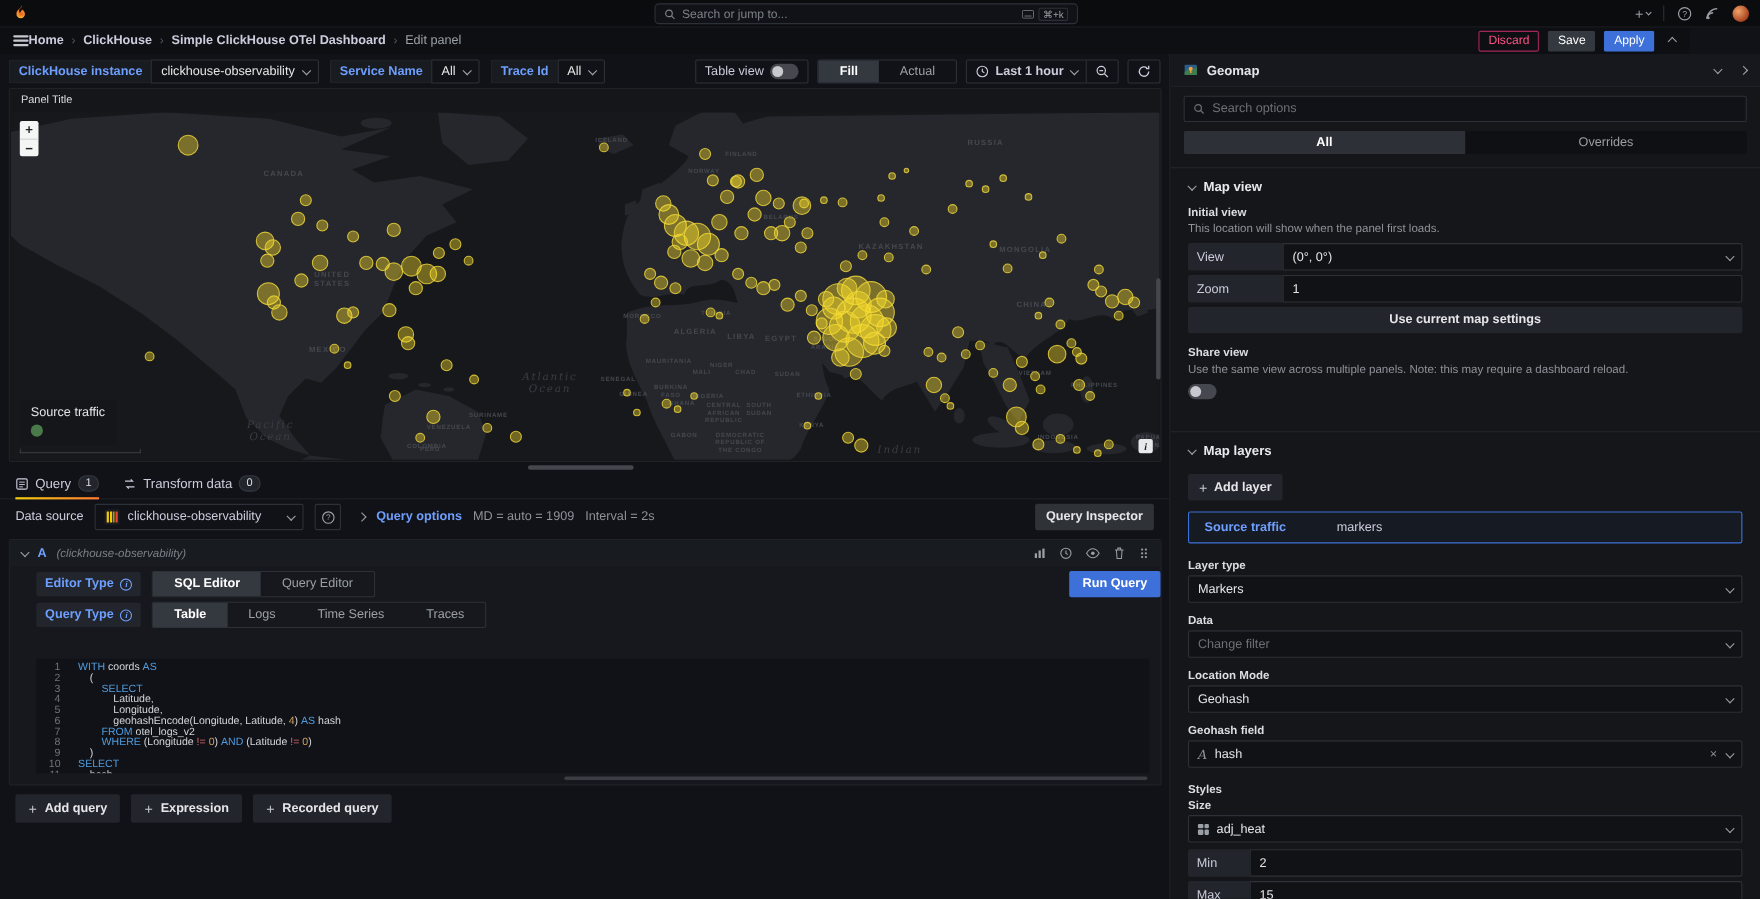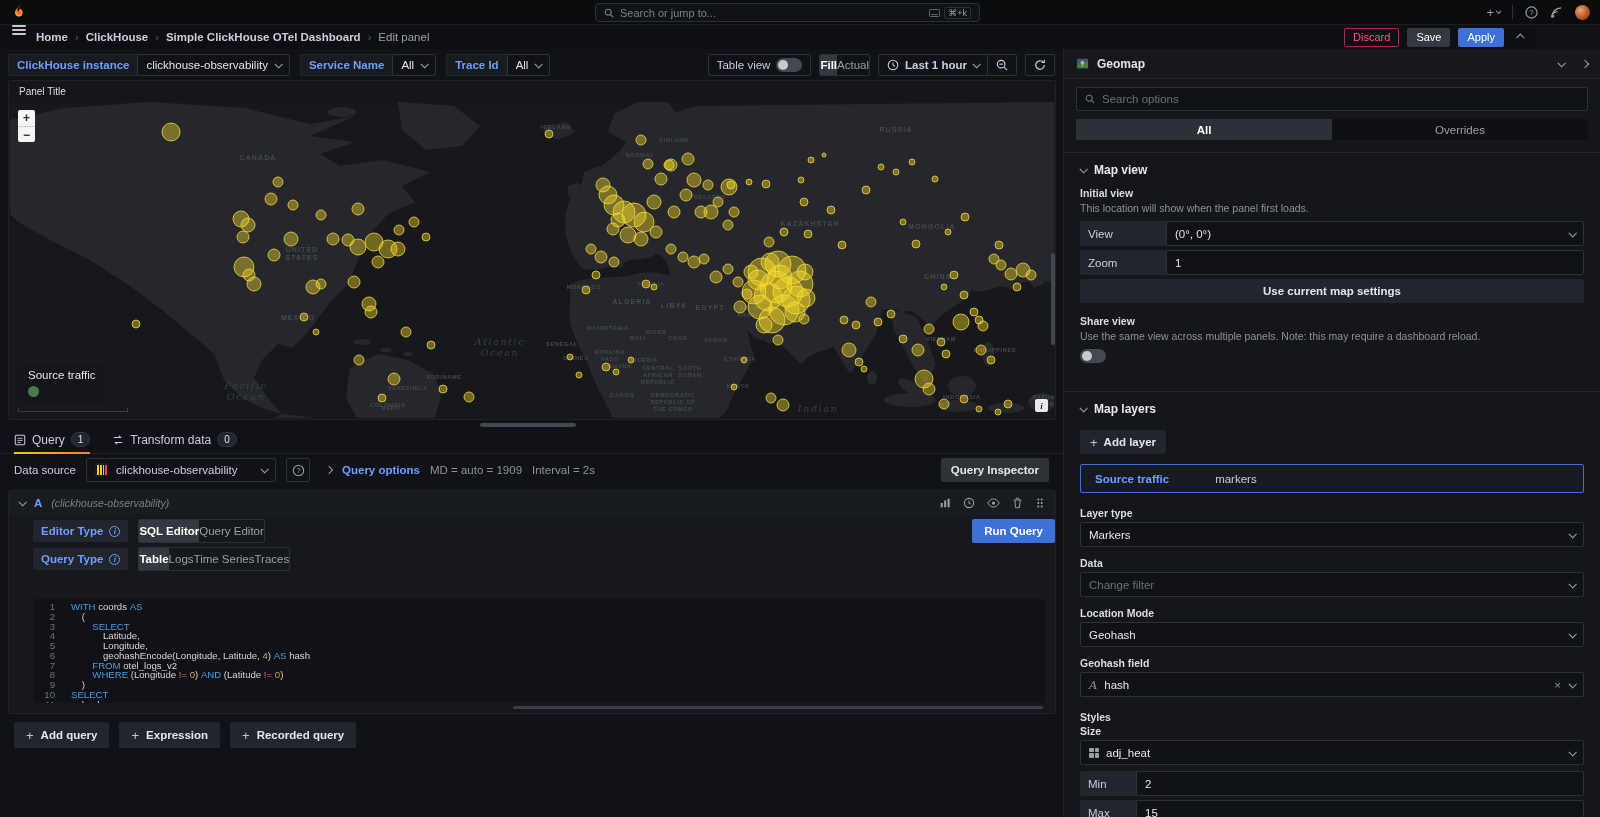--- a/index.html
+++ b/index.html
@@ -9,21 +9,21 @@
   #topnav{position:absolute;top:0;left:0;width:1600px;height:25px;background:#0b0c0e;border-bottom:1px solid #1b1d22;display:flex;align-items:center;padding:0 10px;z-index:30}
   .logo{width:16px;height:16px;margin-left:2px}
   #searchbox{position:absolute;left:595px;top:3px;width:385px;height:19px;background:#111217;border:1px solid #2c3038;border-radius:4px;display:flex;align-items:center;padding:0 8px;gap:6px;color:#7b8087;font-size:11px}
   #searchbox .hint{margin-left:auto;display:flex;align-items:center;gap:4px;color:#7b8087;font-size:10px}
   .kbd{border:1px solid #2c3038;border-radius:2px;padding:0 3px;font-size:9px;color:#9aa0a6}
   #topnav-right{margin-left:auto;display:flex;align-items:center;gap:12px;color:#9aa0a6;font-size:12px}
   .tn-ico{display:flex;align-items:center;gap:2px;cursor:pointer}
   .vdiv{width:1px;height:14px;background:#2c3038}
   .avatar{width:15px;height:15px;border-radius:50%;background:radial-gradient(circle at 35% 35%,#f0a36a,#a8431f 70%,#5c2210)}
   
-  #breadbar{position:absolute;top:25px;left:0;width:1536px;height:24px;background:#0e0f13;display:flex;padding:0 12px;gap:10px;z-index:29}
+  #breadbar{position:absolute;top:25px;left:0;width:1536px;height:24px;background:#0e0f13;display:flex;align-items:center;padding:0 12px;z-index:29}
   .burger{width:14px;height:10px;display:flex;flex-direction:column;justify-content:space-between}
   .burger i{height:2px;background:#c7c9cf;border-radius:1px}
   .crumbs{display:flex;align-items:center;gap:7px;font-size:11.5px}
   .crumb{color:#ccccdc;font-weight:600}
   .crumb.dim{color:#9aa0a6;font-weight:400}
   .csep{color:#565a61;font-size:11px}
   #breadbar .actions{margin-left:auto;display:flex;align-items:center;gap:8px}
   .btn{height:19px;border-radius:2px;font-size:11px;display:inline-flex;align-items:center;padding:0 8px;cursor:pointer;border:1px solid transparent}
   .btn-red{color:#ff5286;border-color:#a3265a;background:transparent}
   .btn-gray{background:#34383f;color:#fff}
@@ -34,21 +34,21 @@
   .chev.u{transform:rotate(-135deg) translateY(-1px)}
   
   #toolbar{position:absolute;top:49px;left:0;width:1063px;height:31px;display:flex;align-items:center;padding:0 8px;gap:10px}
   .varctl{display:flex;align-items:stretch;height:22px;font-size:11.5px}
   .varlbl{background:#181b1f;color:#6e9fff;font-weight:600;display:flex;align-items:center;padding:0 8px;border:1px solid #24262b;border-right:none;border-radius:2px 0 0 2px}
   .varval{background:#111217;border:1px solid #2c3038;display:flex;align-items:center;gap:7px;padding:0 8px;color:#e6e6e6;border-radius:0 2px 2px 0}
   #toolbar .right{margin-left:auto;display:flex;align-items:center;gap:8px}
   .tbox{height:22px;border:1px solid #2c3038;border-radius:2px;display:flex;align-items:center;font-size:11.5px;color:#ccccdc}
   .tbox .cell{display:flex;align-items:center;gap:6px;padding:0 8px;height:100%}
   .tbox .cell+.cell{border-left:1px solid #2c3038}
-  .seg{padding:0 0;height:100%;display:flex;align-items:center;color:#9aa0a6}
+  .seg{padding:0 19px;height:100%;display:flex;align-items:center;color:#9aa0a6}
   .seg.on{background:#34383f;color:#fff;font-weight:600}
   .toggle{width:26px;height:14px;border-radius:8px;background:#45484e;position:relative}
   .toggle i{position:absolute;top:2px;left:2px;width:10px;height:10px;border-radius:50%;background:#c7c9cf}
   
   #panel{position:absolute;top:80px;left:8px;width:1048px;height:340px;background:#141619;border:1px solid #202226;border-radius:2px}
   #panel-title{height:21px;display:flex;align-items:center;padding:0 10px;font-size:10px;color:#dcdde0}
   #map{position:absolute;top:21px;left:1px;right:1px;bottom:1px;background:#17181c;overflow:hidden}
   .mk{fill:#fade2a;fill-opacity:.40;stroke:#f2d93c;stroke-opacity:.8;stroke-width:1}
   .land{fill:#25272c}
   .lbl{fill:#45484f;font-size:7px;font-weight:bold;letter-spacing:1.1px;text-anchor:middle;font-family:"Liberation Sans",sans-serif}

